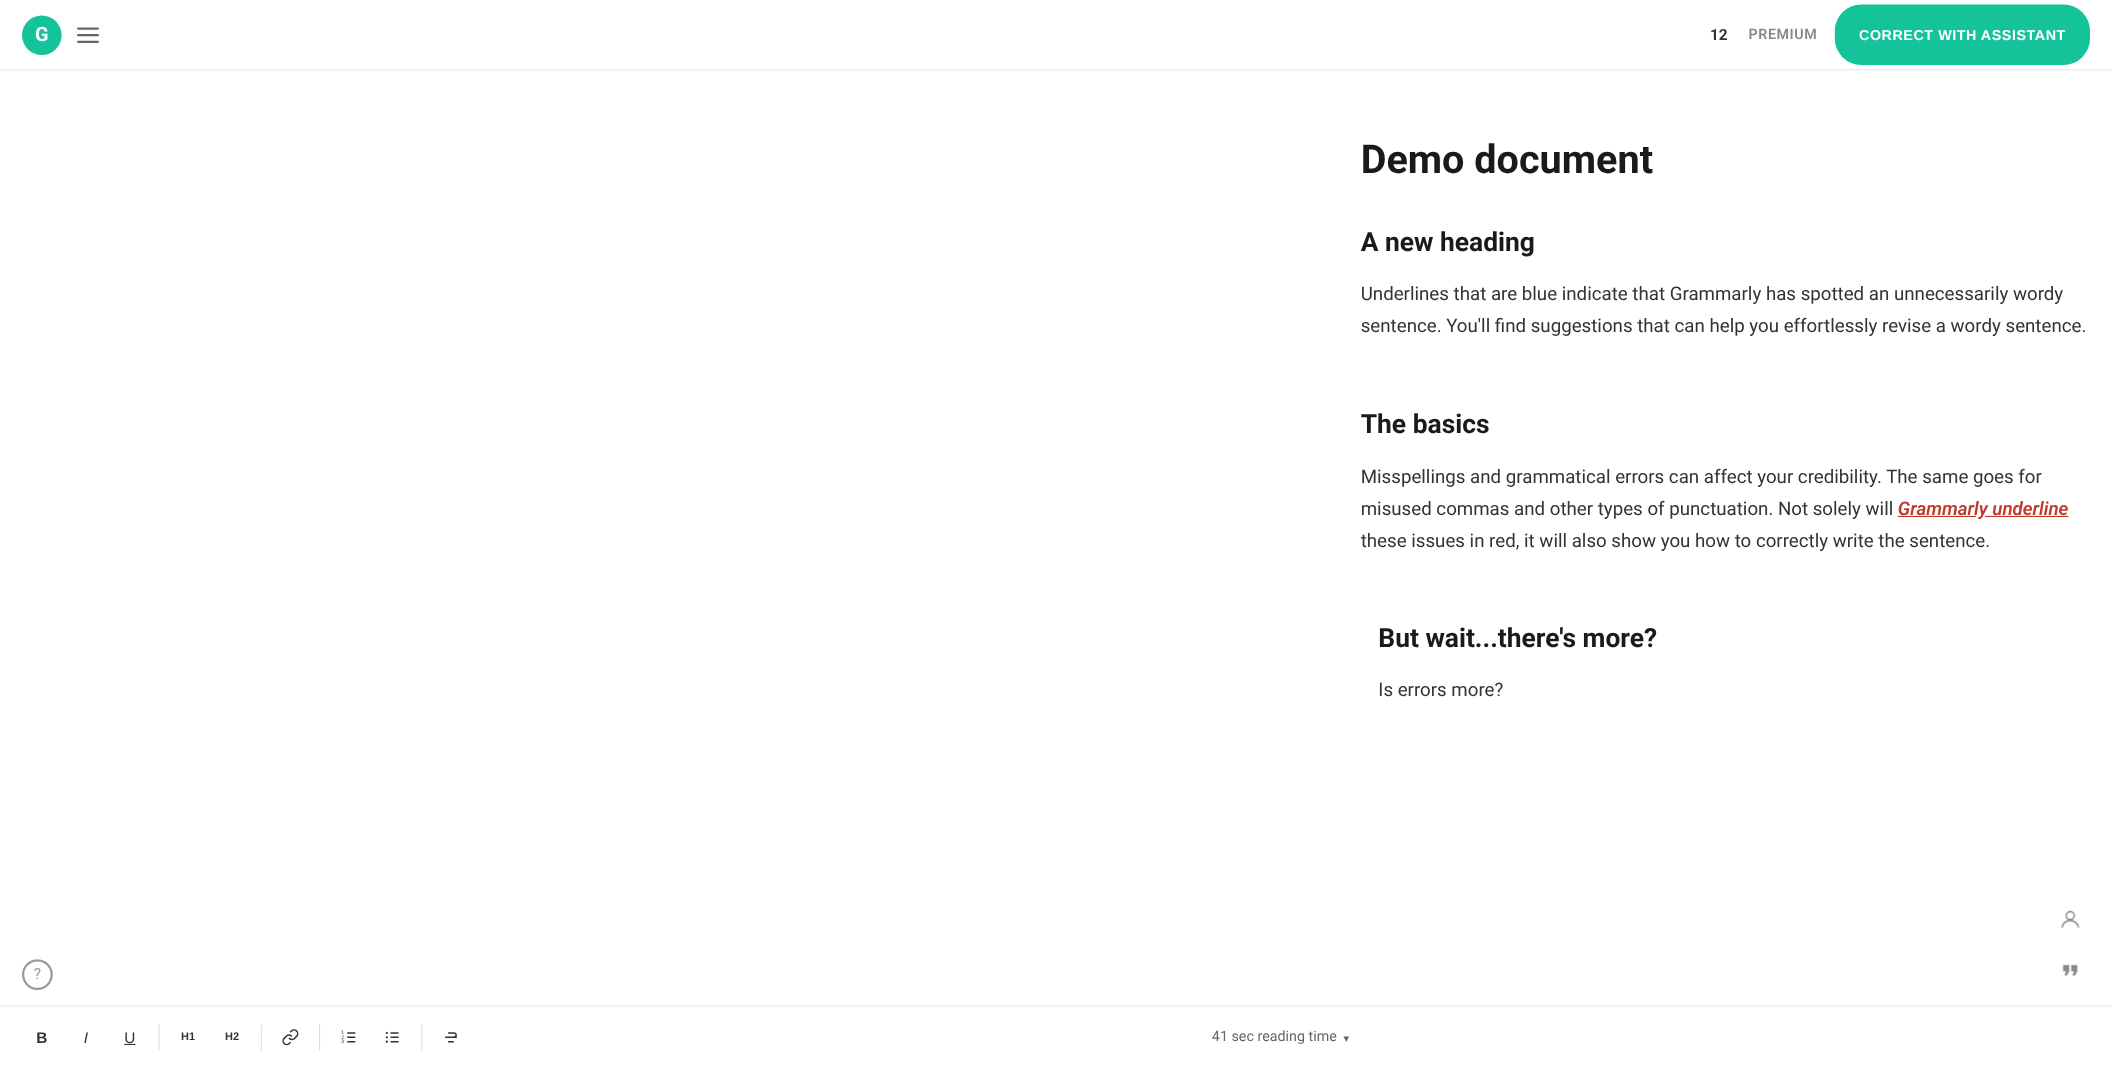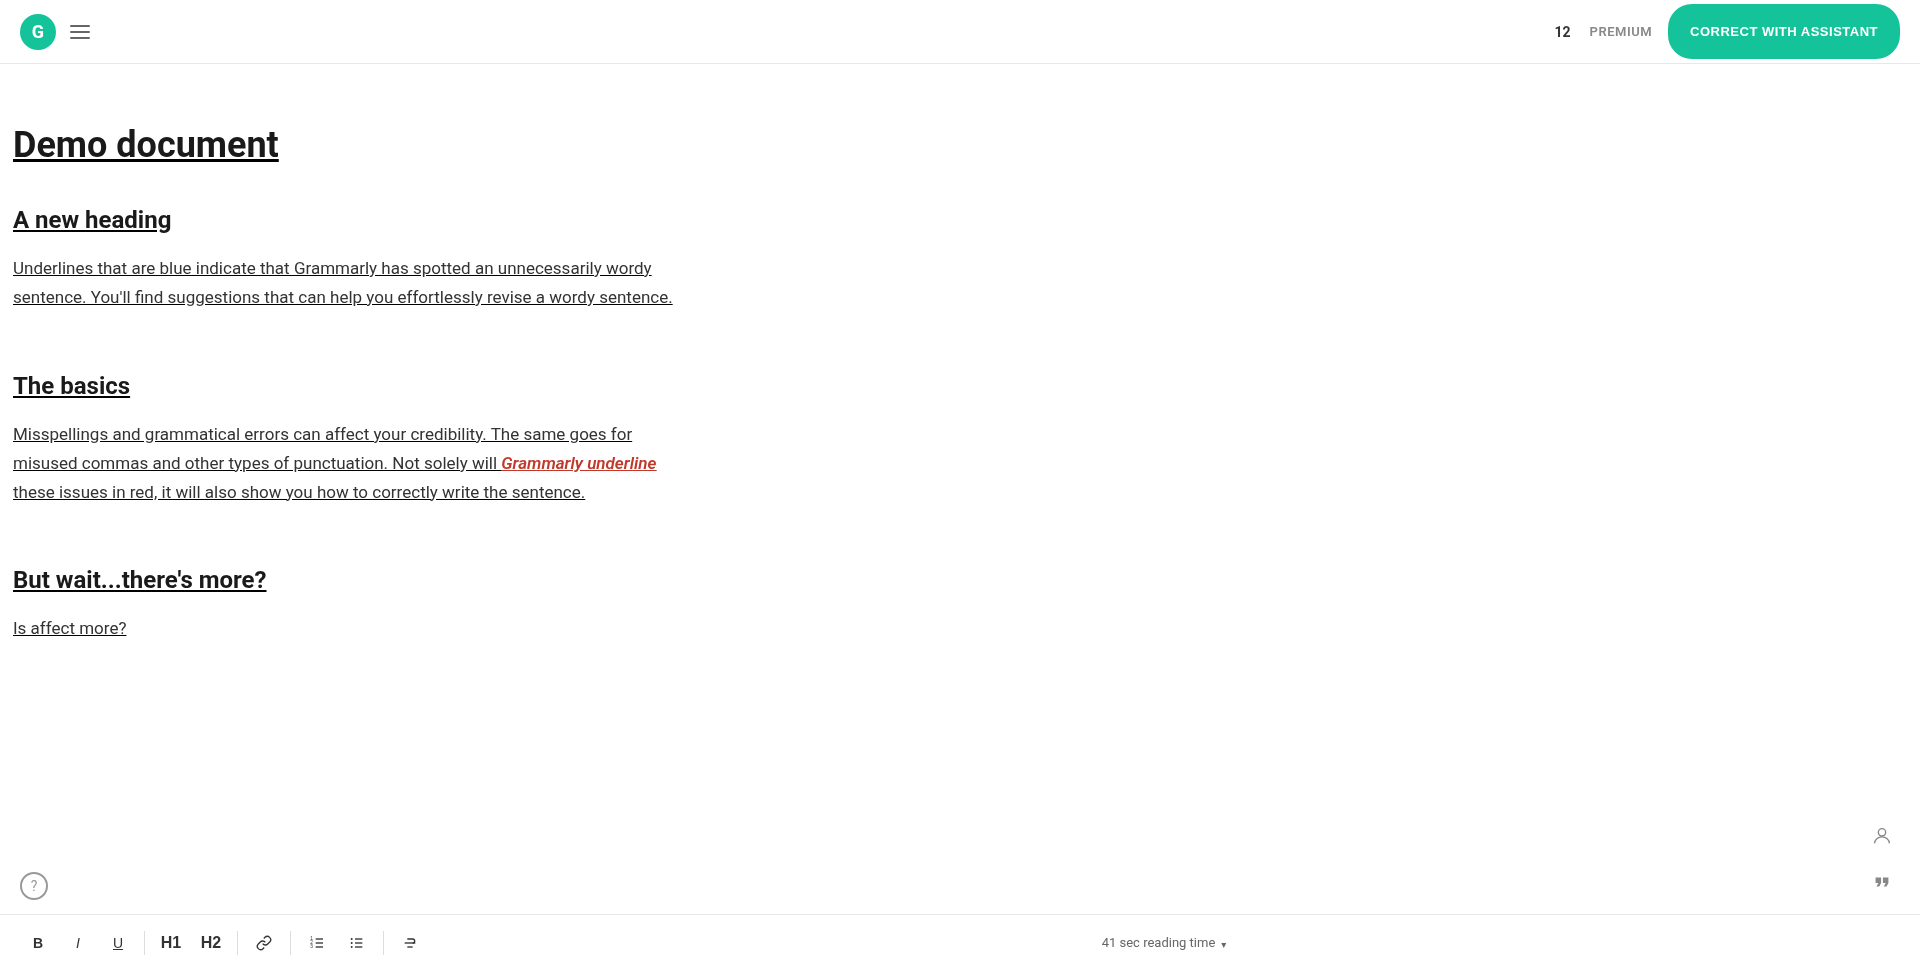--- a/index.html
+++ b/index.html
@@ -109,26 +109,25 @@
       font-size: 13px;
       font-weight: 700;
       letter-spacing: 0.5px;
       text-transform: uppercase;
       cursor: pointer;
     }
 
     
     .main-content {
       margin-top: 64px;
-      padding: 40px 13px;
-      display: flex;
-      justify-content: flex-start;
+      padding: 40px 3px;
+      display: flex;
+      justify-content: flex-end;
       height: calc(970px - 64px);
       overflow-y: auto;
-      text-decoration: underline;
     }
 
     .document-area {
       width: 680px;
       padding: 20px 0;
     }
 
     .doc-title {
       font-size: 36px;
       font-weight: 700;
@@ -158,20 +157,21 @@
       font-weight: 600;
       cursor: pointer;
     }
 
     .section-gap {
       margin-bottom: 60px;
     }
 
     .section-gap-sm {
       margin-bottom: 30px;
+      margin-left: 16px;
     }
 
     
     .bottom-toolbar {
       position: fixed;
       bottom: 0;
       left: 0;
       right: 0;
       height: 56px;
       background: #ffffff;
@@ -267,21 +267,21 @@
       width: 36px;
       height: 36px;
       display: flex;
       align-items: center;
       justify-content: center;
       cursor: pointer;
       color: #888;
     }
 
     .h-btn {
-      font-size: 16px;
+      font-size: 10px;
       font-weight: 700;
     }
 
     .strikethrough-btn {
       font-size: 14px;
     }
 
     
     .chevron-down {
       font-size: 10px;
@@ -321,21 +321,21 @@
 
     <div class="section-gap">
       <h2 class="section-heading">The basics</h2>
       <p class="body-text">
         <span>Misspellings and grammatical errors can affect your credibility. The same goes for misused commas and other types of punctuation. Not solely will </span><span class="grammarly-underline">Grammarly underline</span><span> these issues in red, it will also show you how to correctly write the sentence.</span>
       </p>
     </div>
 
     <div class="section-gap-sm">
       <h2 class="section-heading">But wait...there's more?</h2>
-      <p class="body-text">Is affect more?</p>
+      <p class="body-text">Is errors more?</p>
     </div>
 
   </div>
 </div>
 
 <div class="help-icon">?</div>
 
 <div class="right-side-icons">
   <div class="side-icon">
     <svg width="22" height="22" viewBox="0 0 24 24" fill="none" stroke="currentColor" stroke-width="1.5">

